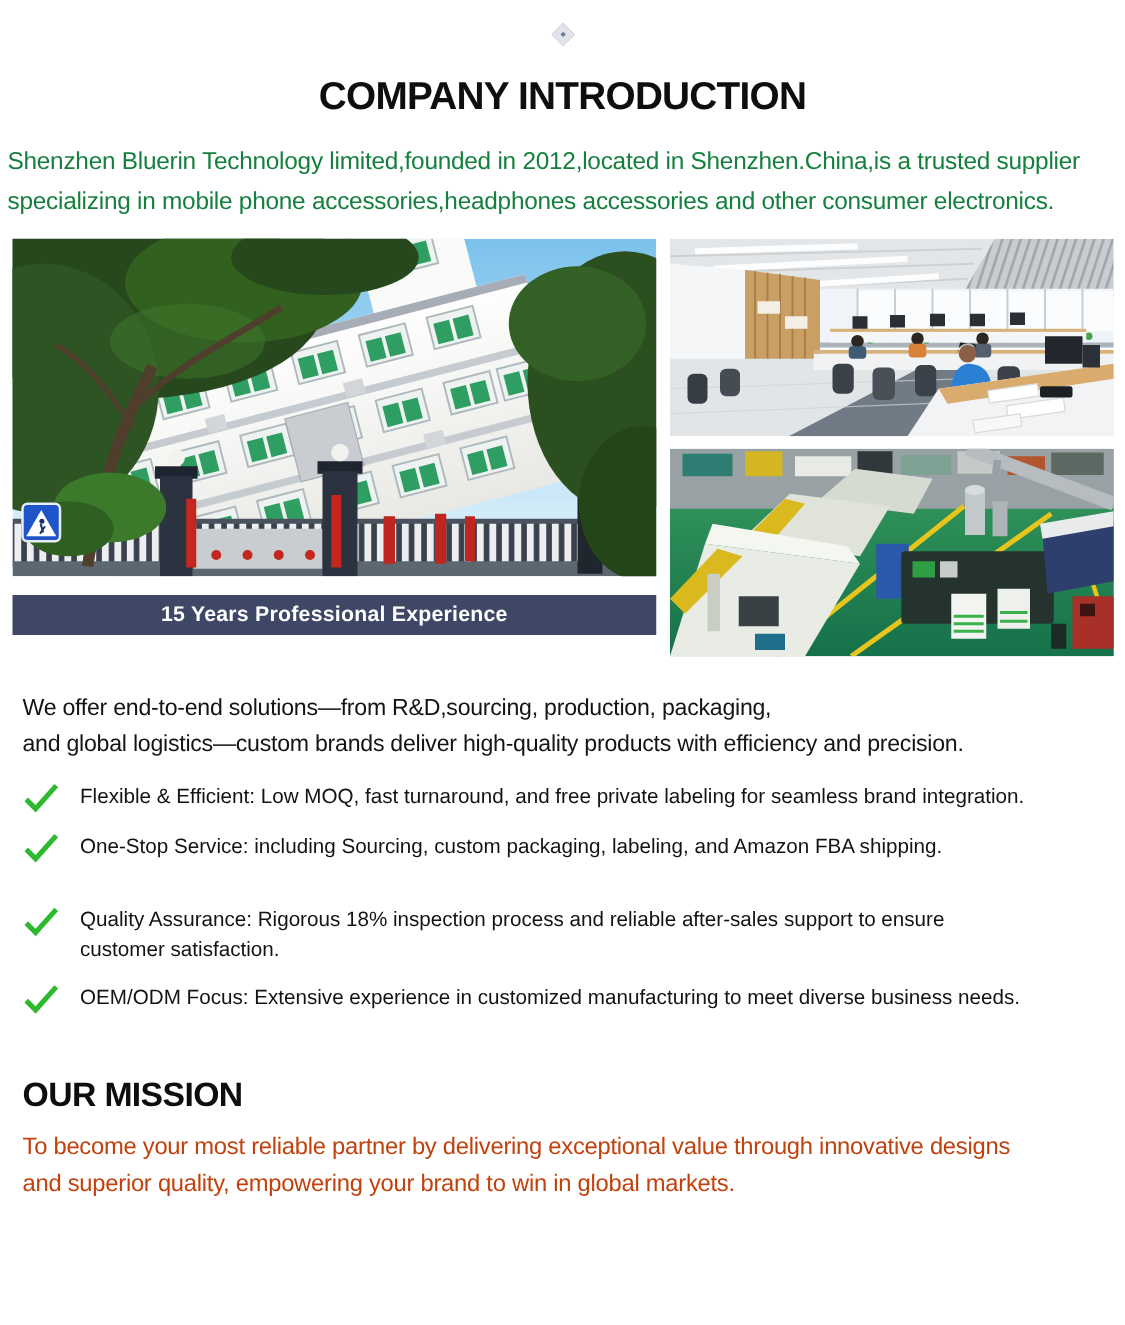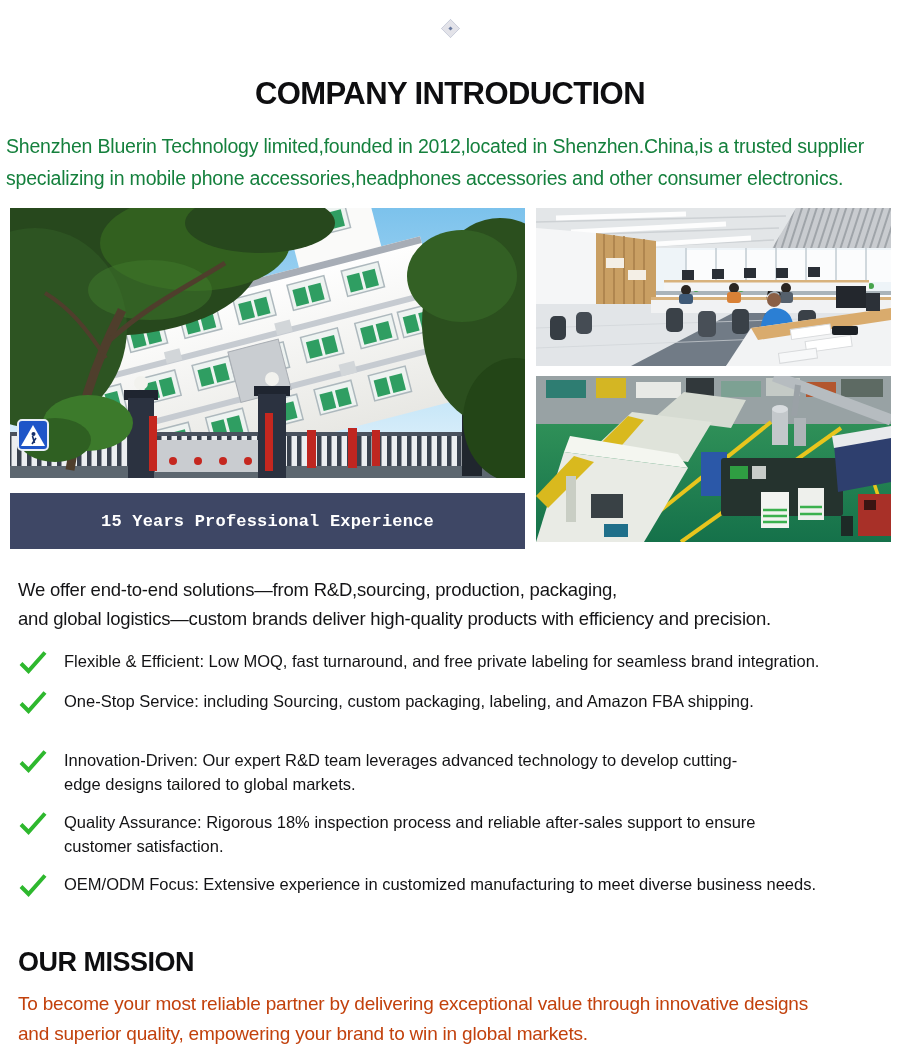--- a/index.html
+++ b/index.html
@@ -9,37 +9,37 @@
     font-family:"Liberation Sans", sans-serif; color:#161618;
   }
   
   .diamond-wrap { padding-top:21px; text-align:center; height:50px; }
   .diamond {
     display:inline-block; width:13px; height:13px;
     background:#68799f; border:5px solid #e3e3e9;
     transform:rotate(45deg);
   }
   h1.page-title {
-    margin-top:26px; text-align:center;
+    margin-top:9px; text-align:center;
     font-size:31px; font-weight:800; letter-spacing:-0.6px; color:#0e0e10;
   }
   
   .intro {
     margin:18px 14px 0 6px; max-width:872px;
     font-size:19.5px; line-height:32px; letter-spacing:-0.2px; color:#15803d;
   }
   
   .gallery { display:flex; gap:11px; margin:14px 9px 0 10px; }
   .col-left { width:515px; }
   .col-right { width:355px; display:flex; flex-direction:column; }
   .photo { display:block; }
   .photo svg { display:block; }
   .banner {
-    margin-top:15px; height:56px; background:#3e4765;
-    display:flex; align-items:center; justify-content:center;font-family:Liberation Mono, monospace;
+    margin-top:15px; height:32px; background:#3e4765;
+    display:flex; align-items:center; justify-content:center;
   }
   .banner-label { color:#ffffff; font-size:17px; font-weight:700; letter-spacing:0.2px; }
   .photo-factory { margin-top:10px; }
   
   .solutions { margin:26px 18px 0; font-size:18.5px; line-height:29px; letter-spacing:-0.2px; color:#141416; }
   
   .features { list-style:none; margin-top:16px; padding:0 18px; }
   .feature { display:flex; align-items:flex-start; }
   .feature + .feature { margin-top:15px; }
   .feature:nth-child(3) { margin-top:34px; }
@@ -323,26 +323,20 @@
   <li class="feature">
     <svg class="check" width="30" height="24" viewBox="0 0 30 24">
         <path d="M3 13.5 L10.5 21 L27 2.5" fill="none" stroke="#2eb82e" stroke-width="4"></path>
       </svg>
     <span class="feature-label">One-Stop Service: including Sourcing, custom packaging, labeling, and Amazon FBA shipping.</span>
   </li>
   <li class="feature narrow">
     <svg class="check" width="30" height="24" viewBox="0 0 30 24">
         <path d="M3 13.5 L10.5 21 L27 2.5" fill="none" stroke="#2eb82e" stroke-width="4"></path>
       </svg>
-    <span class="feature-label">Innovation-Driven: Our expert R&amp;D team leverages advanced technology to develop cutting-edge designs tailored to global markets.</span>
-  </li>
-  <li class="feature narrow">
-    <svg class="check" width="30" height="24" viewBox="0 0 30 24">
-        <path d="M3 13.5 L10.5 21 L27 2.5" fill="none" stroke="#2eb82e" stroke-width="4"></path>
-      </svg>
     <span class="feature-label">Quality Assurance: Rigorous 18% inspection process and reliable after-sales support to ensure customer satisfaction.</span>
   </li>
   <li class="feature">
     <svg class="check" width="30" height="24" viewBox="0 0 30 24">
         <path d="M3 13.5 L10.5 21 L27 2.5" fill="none" stroke="#2eb82e" stroke-width="4"></path>
       </svg>
     <span class="feature-label">OEM/ODM Focus: Extensive experience in customized manufacturing to meet diverse business needs.</span>
   </li>
 </ul>
 

